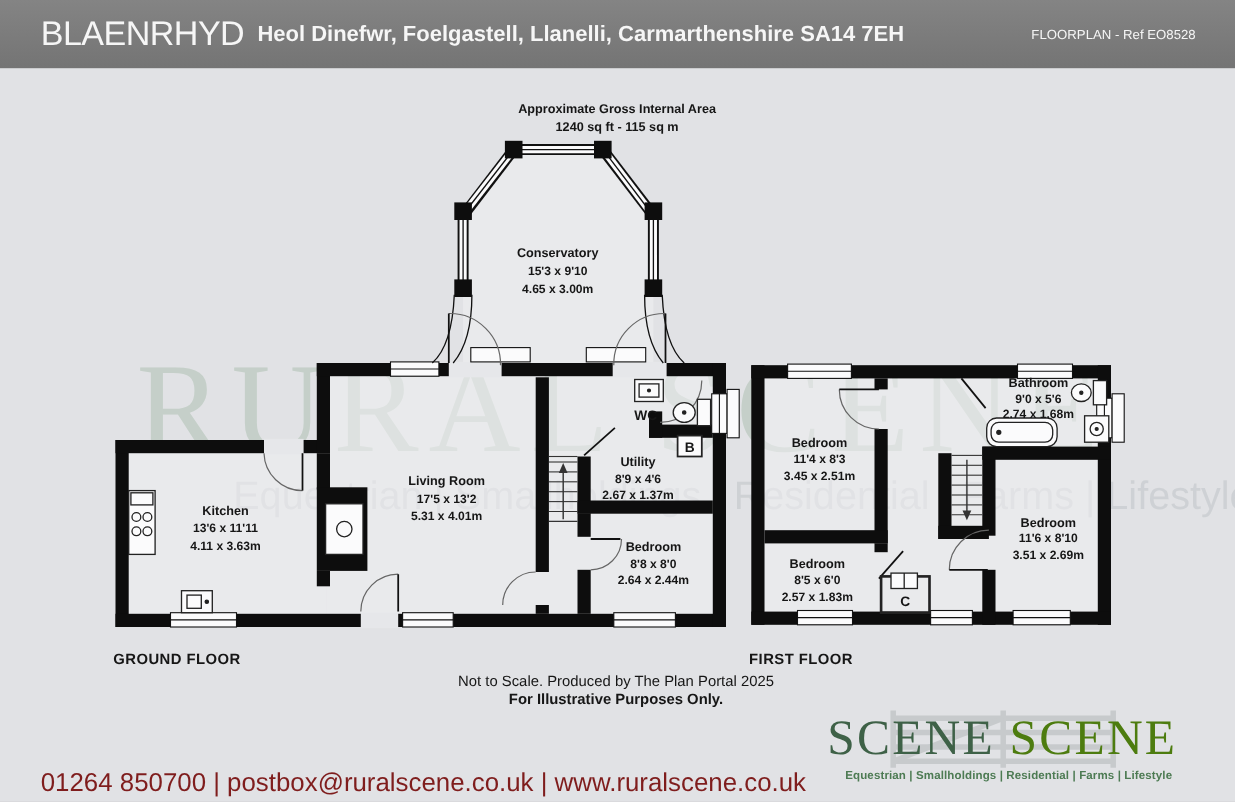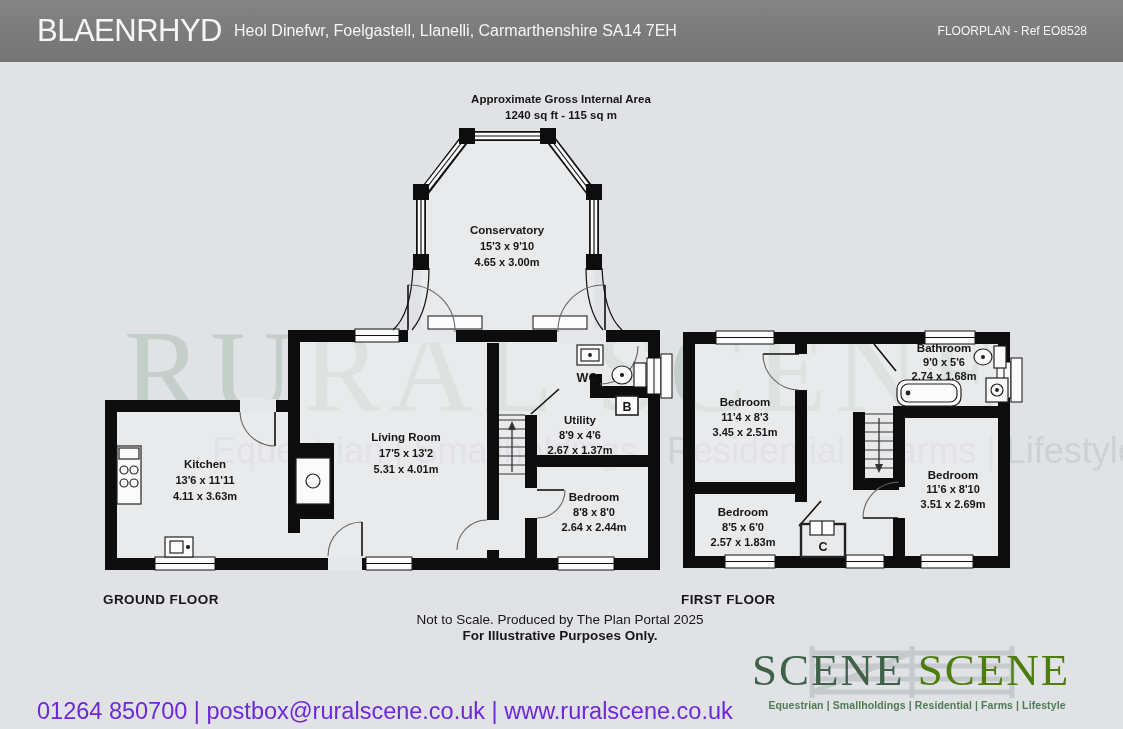--- a/index.html
+++ b/index.html
@@ -3,38 +3,38 @@
 <meta charset="utf-8">
 <style>
   html,body{margin:0;padding:0;background:#9a9a9a;}
   .page{position:relative;width:1123px;height:729px;background:#e1e2e5;overflow:hidden;
         font-family:"Liberation Sans",sans-serif;}
   
   .hdr{position:absolute;left:0;top:0;width:1123px;height:62px;
        background:linear-gradient(180deg,#848484,#747474);
        display:flex;align-items:center;color:#f6f6f6;}
   .hdr .name{font-size:31px;letter-spacing:-0.5px;margin-left:37px;white-space:nowrap;}
-  .hdr .addr{font-size:16px;margin-left:12px;white-space:nowrap;}
+  .hdr .addr{font-size:20px;margin-left:12px;white-space:nowrap;font-weight:bold;}
   .hdr .plan{font-size:12px;margin-left:auto;margin-right:36px;white-space:nowrap;text-align:right;}
   
   .wm1{position:absolute;left:124px;top:306px;font-family:"Liberation Serif",serif;
        font-size:116px;letter-spacing:9px;color:#b4c5b8;opacity:.62;white-space:nowrap;z-index:1;}
   .wm2{position:absolute;left:212px;top:430px;font-size:36px;color:#cdd0d3;opacity:.9;
        letter-spacing:0px;white-space:nowrap;z-index:1;}
   svg.plan{position:absolute;left:0;top:62px;z-index:2;}
   svg.plan text{font-family:"Liberation Sans",sans-serif;fill:#161616;}
   .rname{font-size:11.5px;font-weight:bold;}
   .rdim{font-size:11px;font-weight:bold;}
   .rtag{font-size:12.5px;font-weight:bold;}
   .ftitle{font-size:13.5px;font-weight:bold;letter-spacing:.4px;}
   .anote{font-size:11.5px;font-weight:bold;}
   .disc1{font-size:13.5px;}
   .disc2{font-size:13.5px;font-weight:bold;}
   
-  .contact{position:absolute;left:37px;top:698px;font-size:23.5px;color:#6d28d9;z-index:3;}
+  .contact{position:absolute;left:37px;top:698px;font-size:23.5px;color:#7f1d1d;z-index:3;}
   .logo{position:absolute;left:752px;top:644px;width:330px;height:80px;z-index:3;}
   .logo .gate{position:absolute;left:55px;top:0px;z-index:0;}
   .logo .words{position:relative;z-index:1;font-family:"Liberation Serif",serif;
                font-size:45px;letter-spacing:2px;white-space:nowrap;}
   .logo .w1{color:#3e6147;}
   .logo .w2{color:#4d7c0f;}
   .logo .tag{position:relative;z-index:1;text-align:center;font-size:10.5px;font-weight:bold;
              color:#4d7b53;margin-top:3px;letter-spacing:0.1px;white-space:nowrap;}
 </style>
 </head>

